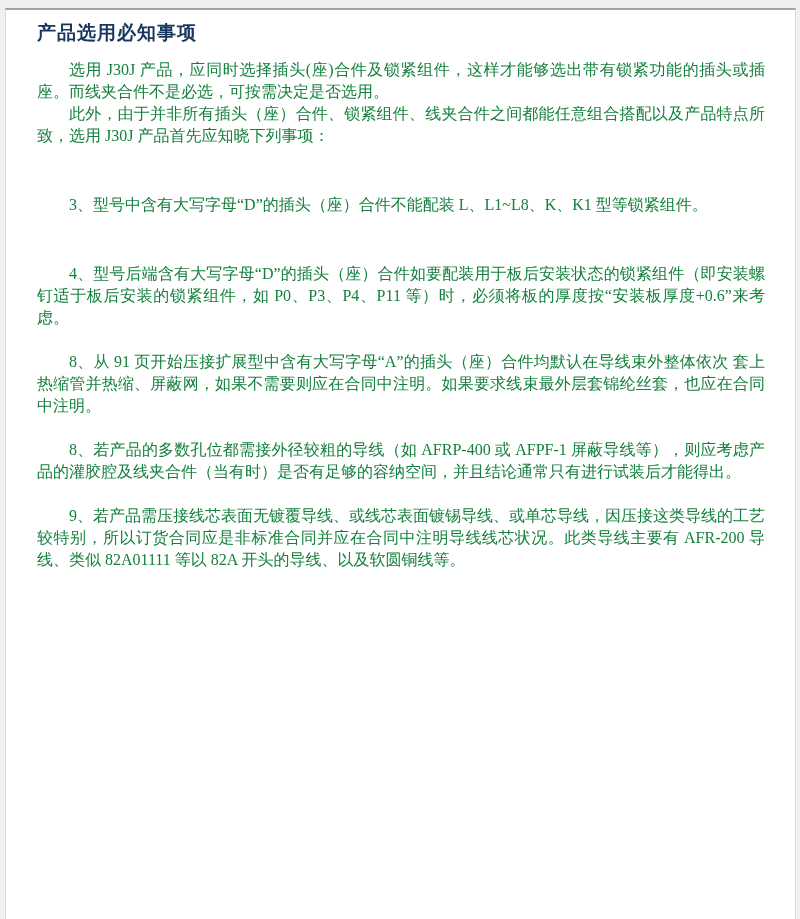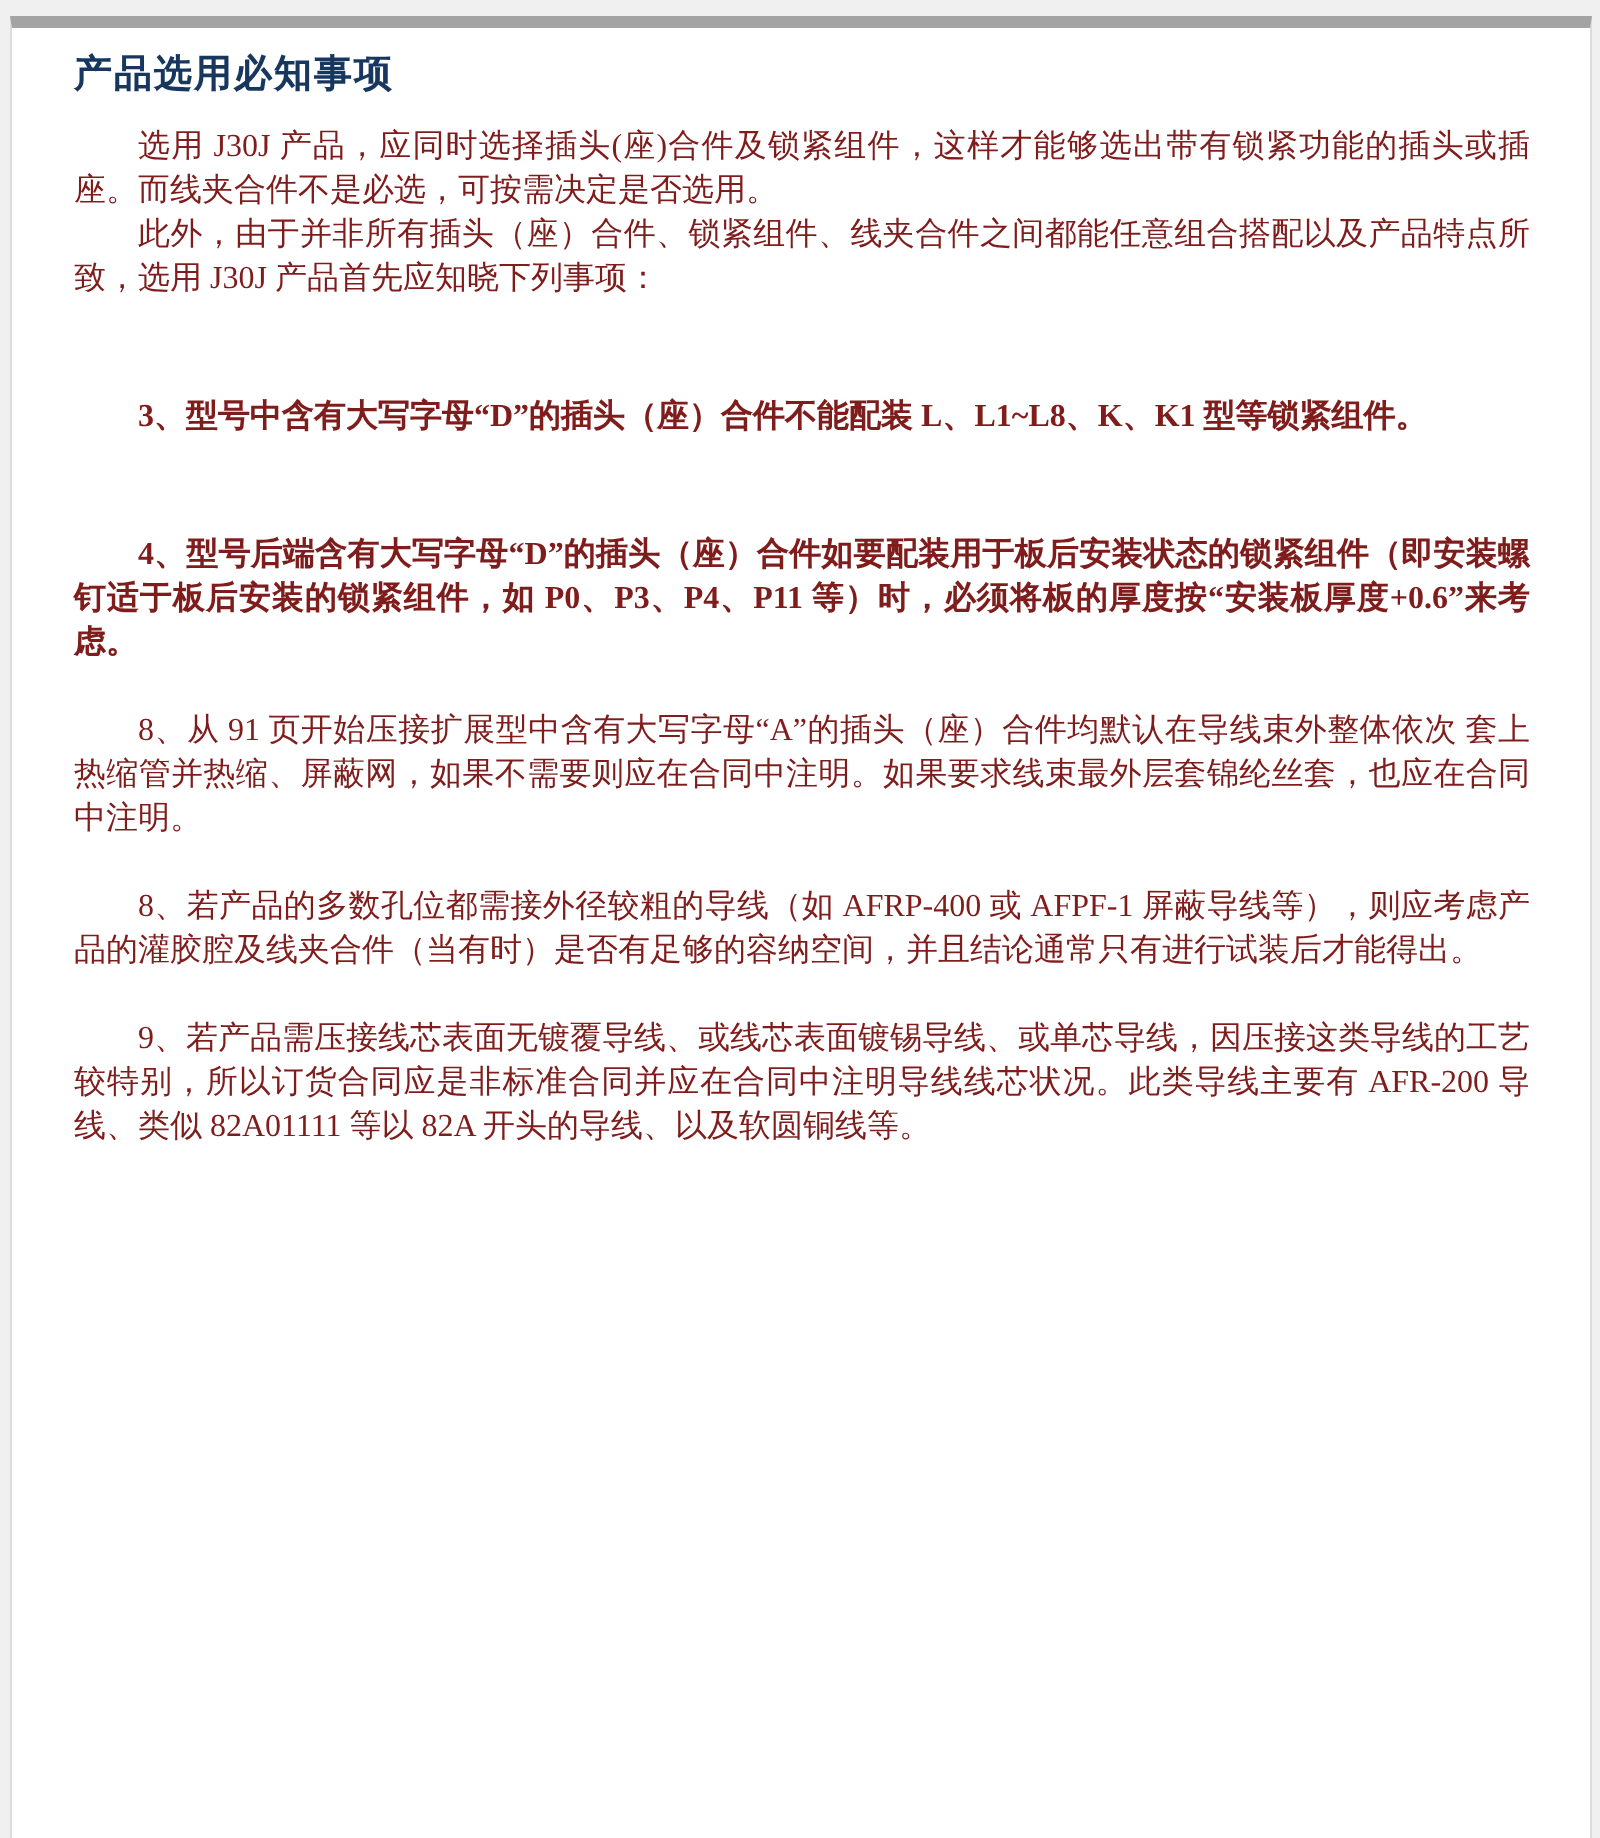--- a/index.html
+++ b/index.html
@@ -16,46 +16,45 @@
   }
   .page {
     position: absolute;
     top: 8px;
     left: 5px;
     right: 4px;
     bottom: 0;
     background: #ffffff;
     border-left: 1px solid #dcdcdc;
     border-right: 1px solid #dcdcdc;
-    border-top: 6px solid #a3a3a3;
+    border-top: 2px solid #a3a3a3;
     box-sizing: border-box;
     padding: 10px 30px 20px 31px;
   }
   .doc-title {
     font-family: "Liberation Sans", "DejaVu Sans", sans-serif;
     font-size: 19px;
     font-weight: bold;
     color: #17375e;
     margin: 0 0 13px 0;
     letter-spacing: 1px;
   }
   p.para {
     margin: 0;
     font-size: 16px;
     line-height: 22px;
-    color: #7f1d1d;
+    color: #15803d;
     text-align: justify;
     text-indent: 2em;
   }
   p.item {
     margin-top: 22px;
   }
   p.item-gap-large {
     margin-top: 47px;
-    font-weight: bold;
   }
 </style>
 </head>
 <body>
 
 <div class="page">
   <h1 class="doc-title">产品选用必知事项</h1>
 
   <p class="para">选用 J30J 产品，应同时选择插头(座)合件及锁紧组件，这样才能够选出带有锁紧功能的插头或插座。而线夹合件不是必选，可按需决定是否选用。</p>
   <p class="para">此外，由于并非所有插头（座）合件、锁紧组件、线夹合件之间都能任意组合搭配以及产品特点所致，选用 J30J 产品首先应知晓下列事项：</p>

